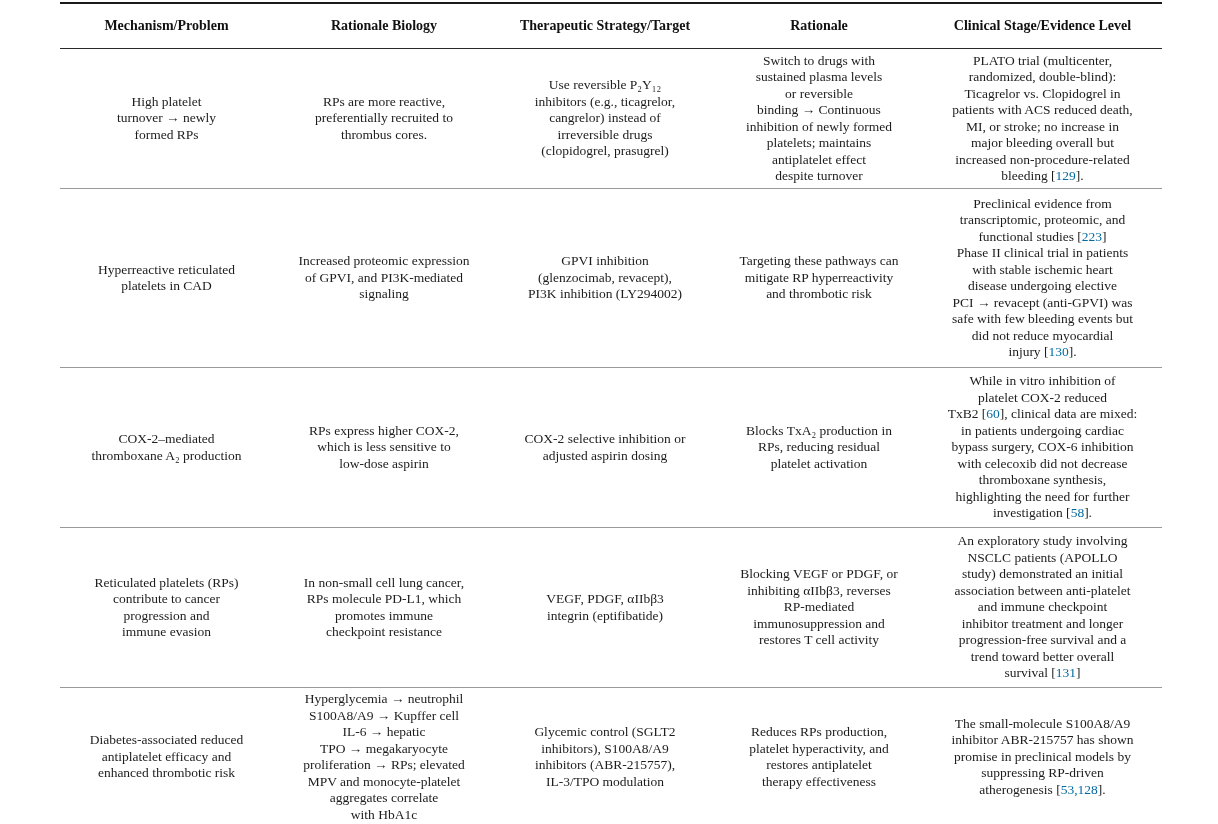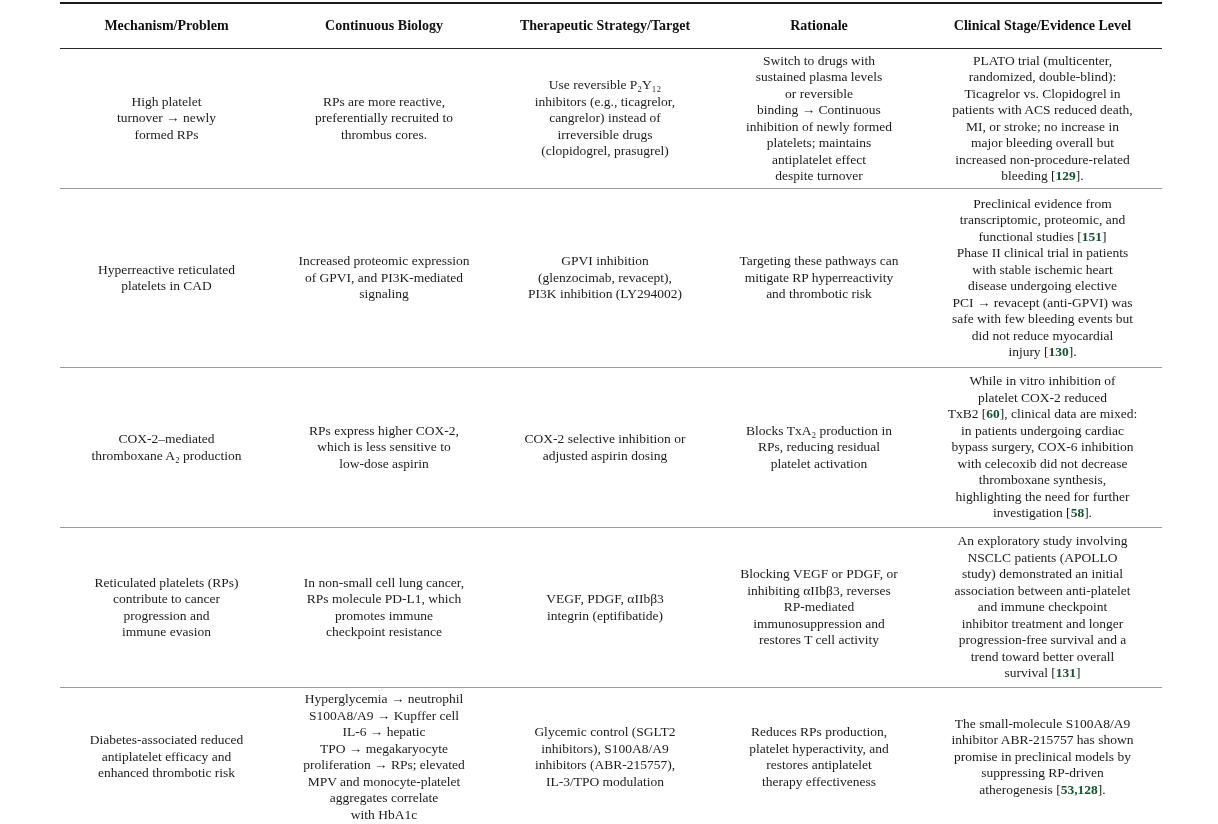--- a/index.html
+++ b/index.html
@@ -38,21 +38,21 @@
     padding: 3px 8px;
     white-space: pre-line;
     border-bottom: 1px solid #9a9a9a;
   }
   tbody tr:last-child td { border-bottom: 3px solid #14b8a6; }
   tr.r1 td { height: 140px; }
   tr.r2 td { height: 179px; }
   tr.r3 td { height: 160px; }
   tr.r4 td { height: 160px; }
   tr.r5 td { height: 137px; }
-  .ref { color: #14532d; cursor: pointer; font-weight: bold; }
+  .ref { color: #0369a1; cursor: pointer; }
   .bottom-rule {
     margin-top: 3px;
     border-top: 2.5px solid #111;
     height: 0;
   }
 </style>
 </head>
 <body>
 
 <div class="table-wrap">
@@ -60,21 +60,21 @@
     <colgroup>
       <col style="width:213px">
         <col style="width:222px">
         <col style="width:220px">
         <col style="width:208px">
         <col style="width:239px">
     </colgroup>
     <thead>
       <tr>
         <th>Mechanism/Problem</th>
-        <th>Continuous Biology</th>
+        <th>Rationale Biology</th>
         <th>Therapeutic Strategy/Target</th>
         <th>Rationale</th>
         <th>Clinical Stage/Evidence Level</th>
       </tr>
     </thead>
     <tbody>
       <tr class="r1">
         <td><span>High platelet
 turnover → newly
 formed RPs</span></td>
@@ -110,21 +110,21 @@
 of GPVI, and PI3K-mediated
 signaling</span></td>
         <td><span>GPVI inhibition
 (glenzocimab, revacept),
 PI3K inhibition (LY294002)</span></td>
         <td><span>Targeting these pathways can
 mitigate RP hyperreactivity
 and thrombotic risk</span></td>
         <td><span>Preclinical evidence from
 transcriptomic, proteomic, and
-functional studies [</span><span class="ref">151</span><span>]
+functional studies [</span><span class="ref">223</span><span>]
 Phase II clinical trial in patients
 with stable ischemic heart
 disease undergoing elective
 PCI → revacept (anti-GPVI) was
 safe with few bleeding events but
 did not reduce myocardial
 injury [</span><span class="ref">130</span><span>].</span></td>
       </tr>
       <tr class="r3">
         <td><span>COX-2–mediated

